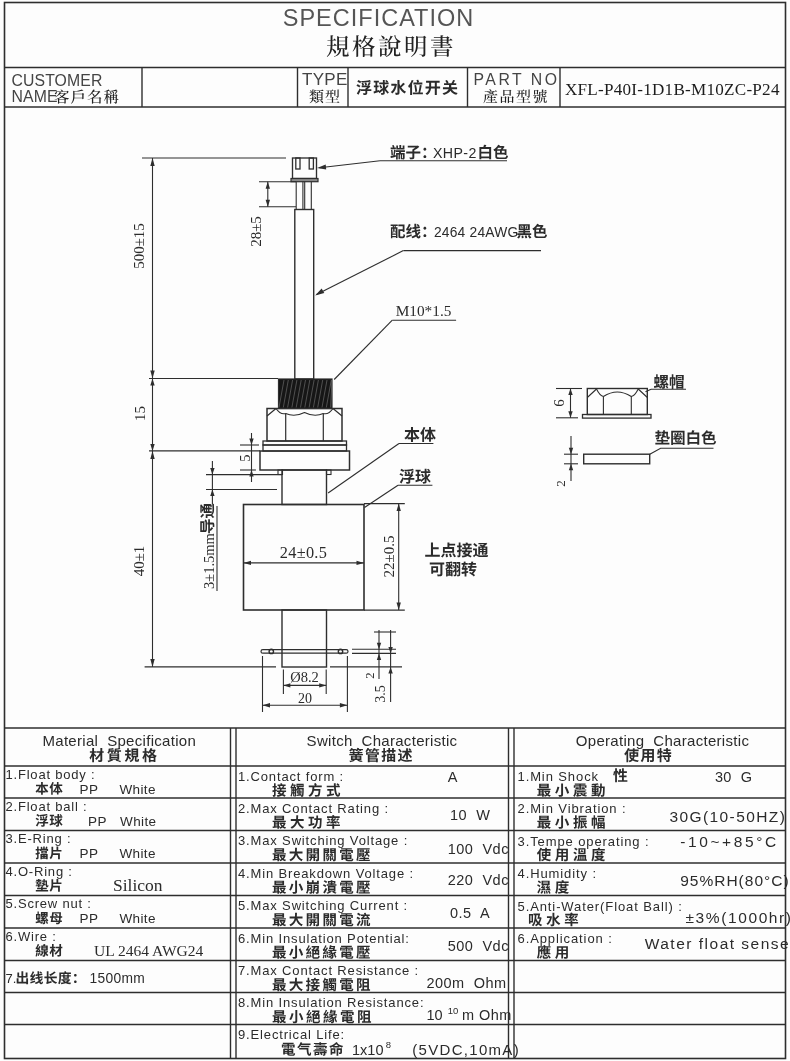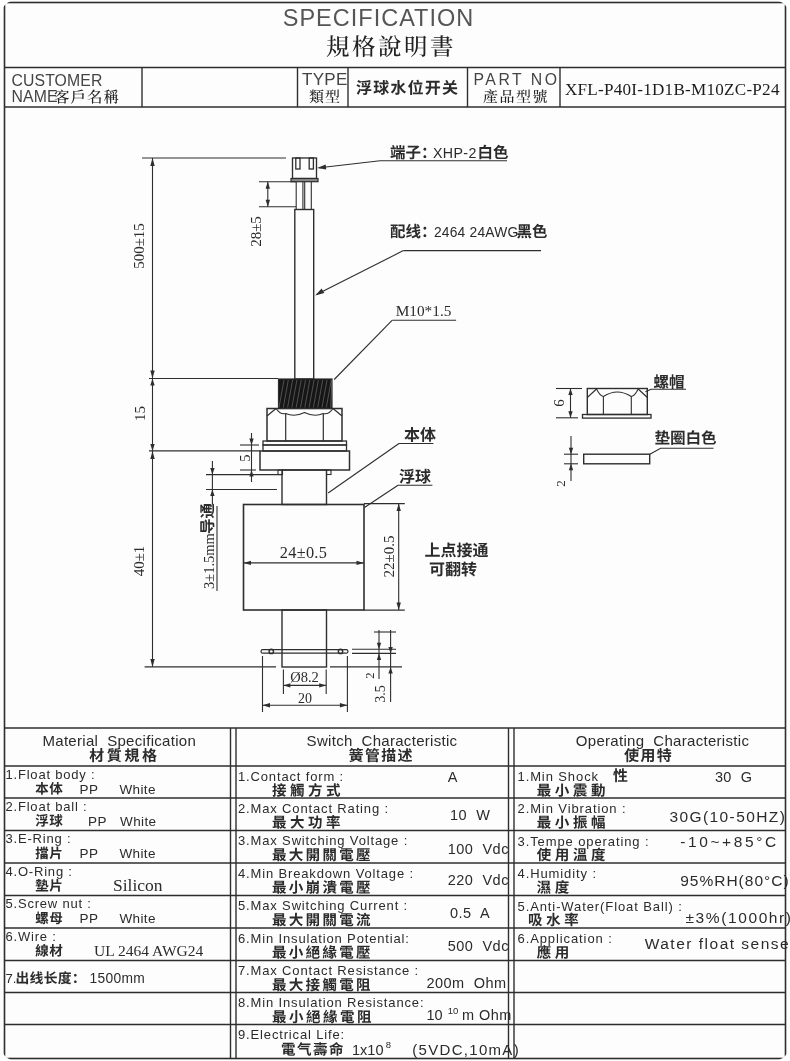--- a/index.html
+++ b/index.html
@@ -1,14 +1,14 @@
 <!DOCTYPE html>
 <html><head><meta charset="utf-8"><style>
 html,body{margin:0;padding:0;background:#ffffff;}
-#page{position:relative;width:790px;height:1061px;background:#fdfdfd;overflow:hidden;border-radius:17px;}
+#page{position:relative;width:790px;height:1061px;background:#fdfdfd;overflow:hidden;}
 svg{position:absolute;top:0;left:0;}
 text{white-space:pre;}
 </style></head><body>
 <div id="page">
     <svg width="790" height="1061" viewBox="0 0 790 1061">
       <defs>
         <path id="g0" d="M196 837V643H59L67 615H196V427V420H40L48 391H196C192 211 158 51 36 -69L49 -81C174 1 233 116 259 247C306 200 352 134 362 79C441 21 501 187 263 273C269 311 273 351 274 391H431C444 391 454 396 457 407C425 440 371 486 371 486L324 420H275V427V615H411C425 615 435 620 437 631C407 662 355 707 355 707L310 643H275V798C300 802 308 812 310 826ZM552 580H818V447H552ZM552 609V740H818V609ZM552 418H818V283H552ZM476 768V198H489C528 198 552 215 552 221V254H568C556 100 502 6 338 -67L344 -82C545 -27 627 71 647 254H710V2C710 -48 720 -66 783 -66H842C943 -66 969 -48 969 -17C969 -2 967 7 946 16L943 142H930C919 88 908 34 901 20C897 11 894 9 887 8C880 8 865 8 846 8H804C785 8 783 11 783 22V254H818V217H831C869 217 898 235 898 240V733C919 737 931 743 938 751L854 817L814 768H564L476 804Z"></path>
         <path id="g1" d="M344 668 298 606H262V805C288 809 296 818 298 833L186 845V606H36L44 576H171C146 425 101 273 27 157L41 145C102 210 150 284 186 366V-83H202C230 -83 262 -65 262 -54V470C292 432 323 379 331 337C399 283 462 415 262 494V576H400C414 576 424 581 426 592C395 624 344 668 344 668ZM651 802 539 840C504 698 439 565 371 480L385 471C436 509 484 559 525 619C554 564 588 514 630 468C549 387 446 319 325 271L334 256C379 269 421 284 461 301V-80H473C513 -80 537 -65 537 -59V-11H782V-72H795C833 -72 861 -56 861 -51V252C881 256 891 261 898 269L833 320C857 308 884 296 912 286C918 324 939 345 972 356L974 366C873 390 788 425 718 470C781 531 830 600 867 676C892 678 903 680 911 689L831 762L782 716H582C593 738 604 761 613 784C635 782 647 791 651 802ZM540 641 567 687H781C753 622 714 562 666 506C615 546 573 591 540 641ZM814 329 778 287H548L486 313C556 345 618 384 671 428C712 391 759 358 814 329ZM537 18V257H782V18Z"></path>
         <path id="g2" d="M140 830 130 824C161 790 198 734 207 689C285 636 351 787 140 830ZM348 708 304 652H35L43 623H403C417 623 427 628 429 639C398 668 348 708 348 708ZM315 448 274 397H77L85 368H365C379 368 388 373 391 384C362 412 315 448 315 448ZM315 576 274 525H77L85 496H365L371 497H372C379 498 384 500 387 506C408 521 429 537 448 554V247H459C490 247 521 263 521 271V292H543C537 166 513 37 329 -69L341 -84C575 13 613 150 626 292H681V20C681 -31 691 -49 758 -49H822C930 -49 958 -35 958 -3C958 12 953 21 931 29L928 126H917C906 85 895 43 889 32C885 25 881 23 873 23C865 22 848 22 828 22H780C759 22 757 26 757 38V292H779V257H792C816 257 855 273 856 279V514C871 516 882 522 887 529L909 513C918 540 941 565 965 572L968 583C873 620 785 699 738 779C749 795 759 811 765 822L700 840L690 834C724 715 775 629 846 563L809 591L771 551H526L470 575C530 635 575 705 604 765C629 762 637 768 642 778L533 822C509 730 452 609 377 525C349 550 315 576 315 576ZM757 321H521V522H779V321ZM291 41H160V240H291ZM160 -47V11H291V-35H303C328 -35 363 -18 364 -12V228C383 232 398 239 405 247L321 311L282 269H164L88 303V-71H98C129 -71 160 -54 160 -47Z"></path>
         <path id="g3" d="M829 745V546H591V745ZM514 774V454C514 246 482 69 298 -71L311 -82C490 11 556 143 579 284H829V38C829 20 823 14 803 14C777 14 653 23 653 23V7C707 -1 736 -10 754 -23C770 -36 777 -55 781 -81C894 -70 907 -32 907 28V731C927 734 943 743 950 751L858 822L819 774H604L514 811ZM829 517V312H583C589 359 591 407 591 455V517ZM154 728H324V506H154ZM78 757V93H90C129 93 154 114 154 120V218H324V136H336C364 136 400 156 401 164V714C421 718 437 726 443 734L356 803L314 757H166L78 793ZM154 477H324V247H154Z"></path>

